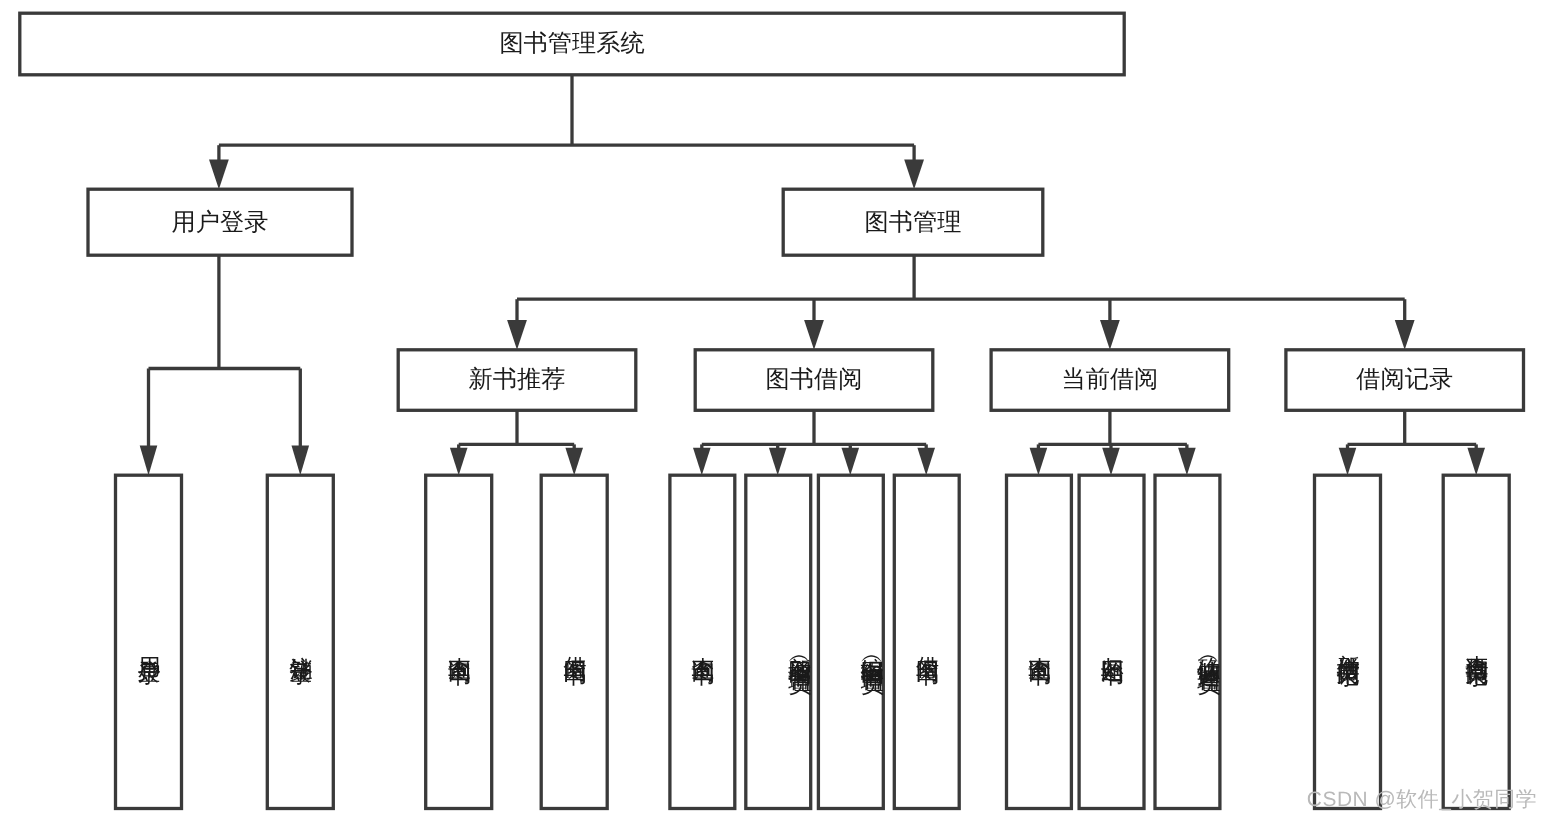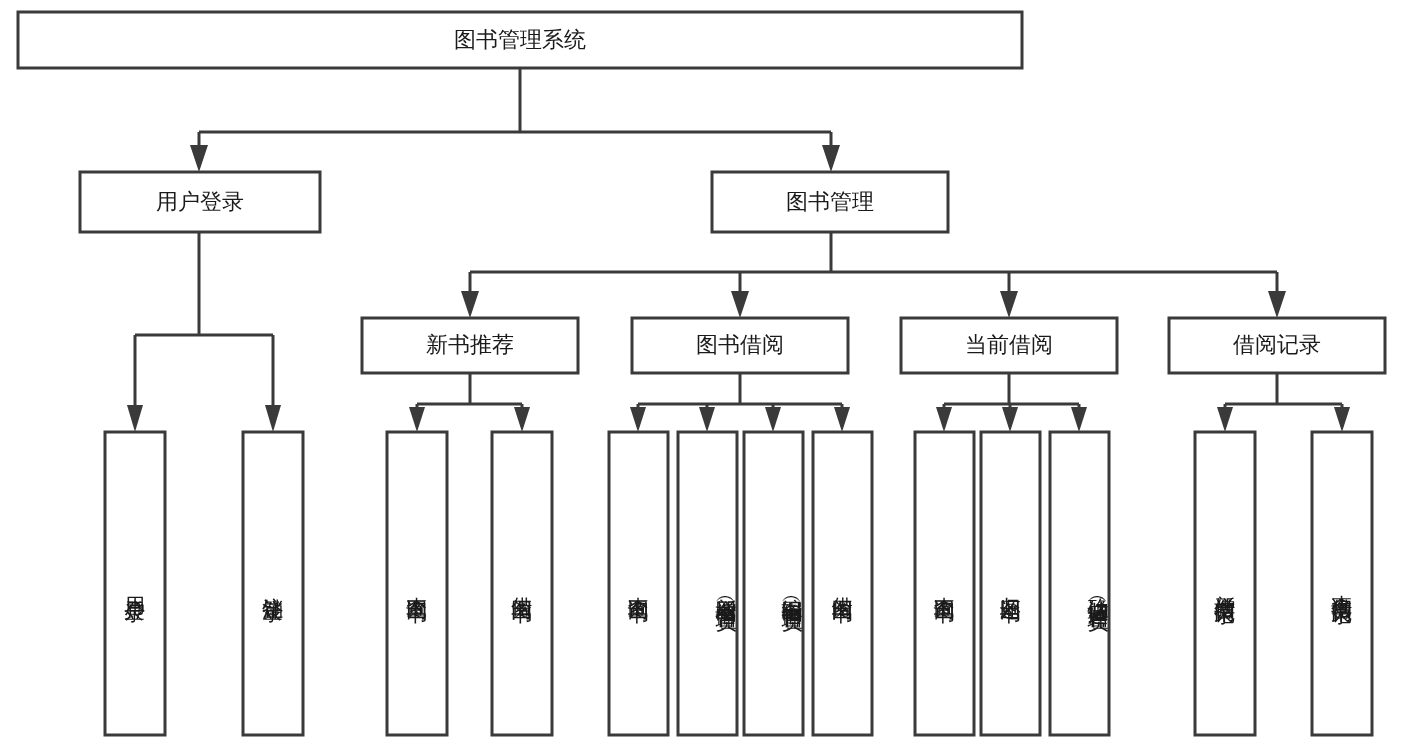--- a/index.html
+++ b/index.html
@@ -206,14 +206,15 @@
   <div class="vlabel" style="left:744px; top:432px; width:59px; height:303px; align-items:flex-start; padding-top:12px; box-sizing:border-box;">编辑图书（管理员）</div>
   <div class="vlabel" style="left:813px; top:432px; width:59px; height:303px;">借阅图书</div>
 
   <div class="vlabel" style="left:915px; top:432px; width:59px; height:303px;">查询图书</div>
   <div class="vlabel" style="left:981px; top:432px; width:59px; height:303px;">归还图书</div>
   <div class="vlabel" style="left:1050px; top:432px; width:59px; height:303px; align-items:flex-start; padding-top:12px; box-sizing:border-box;">确认归还（管理员）</div>
 
   <div class="vlabel" style="left:1195px; top:432px; width:60px; height:303px;">新增借阅记录</div>
   <div class="vlabel" style="left:1312px; top:432px; width:60px; height:303px;">查询借阅记录</div>
 
+  <div class="watermark">CSDN @软件_小贺同学</div>
 
 </div>
 
 </body></html>

